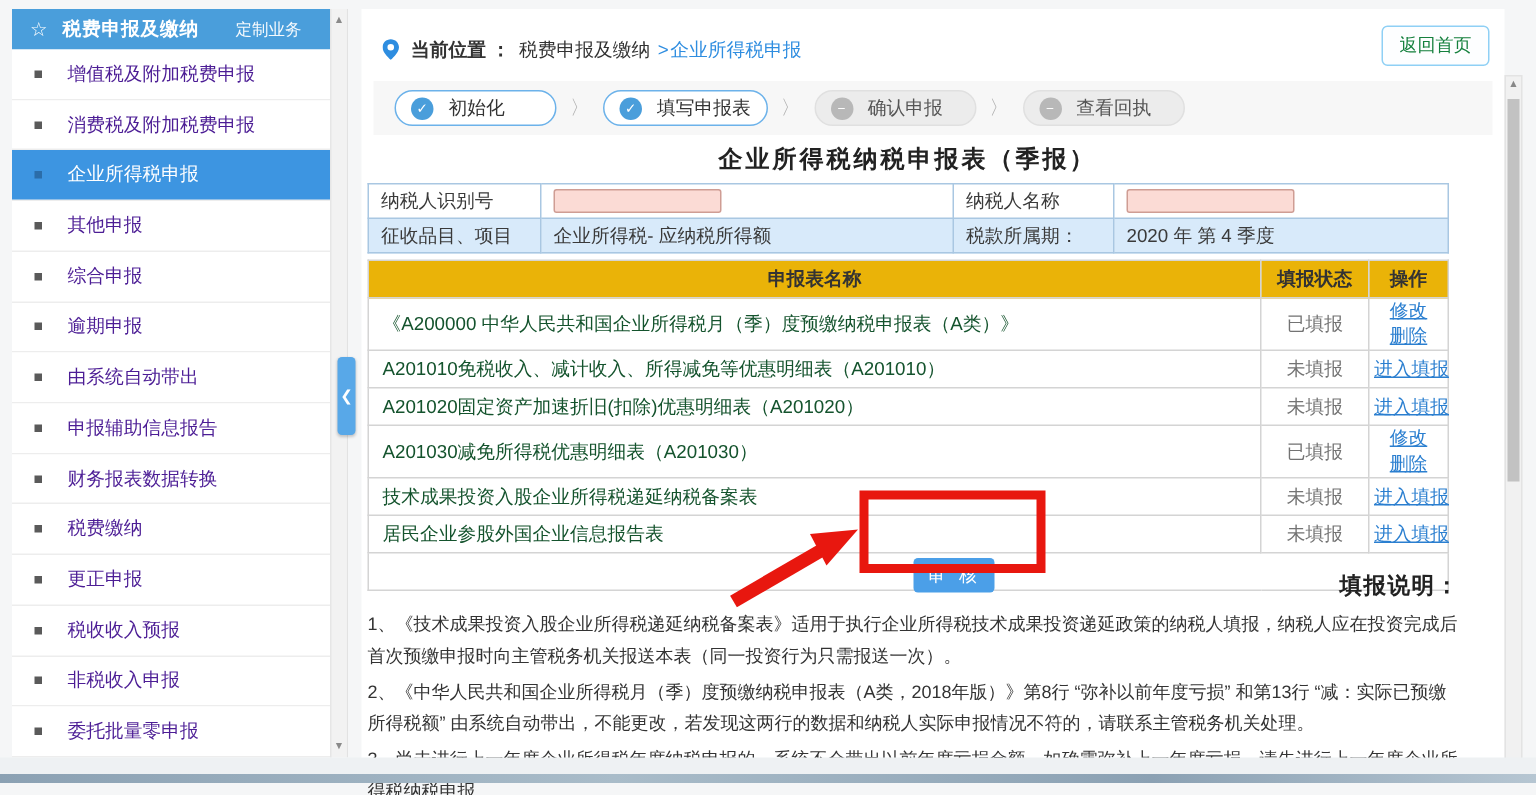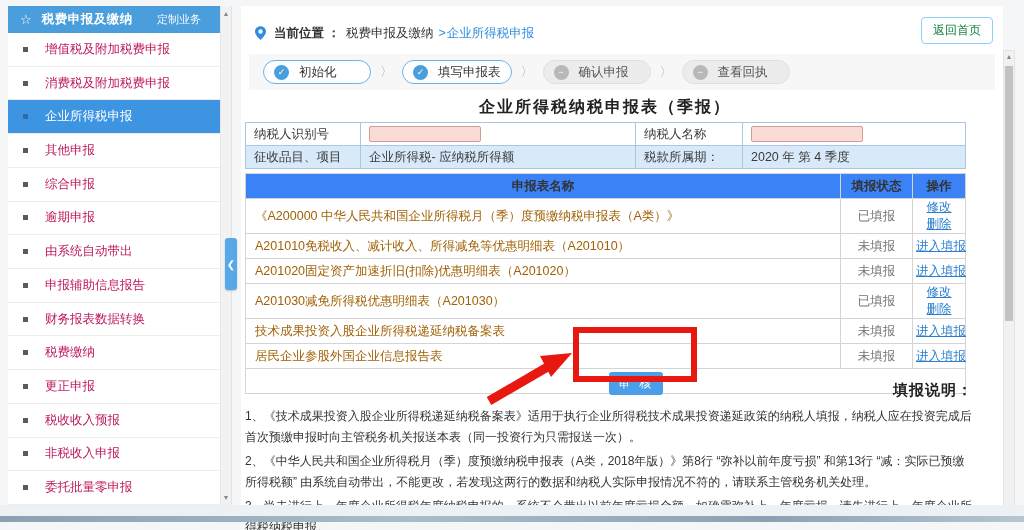--- a/index.html
+++ b/index.html
@@ -15,21 +15,21 @@
   
   .sidebar { position:absolute; left:8px; top:6px; width:224px; height:499px; background:#fff;
     border-right:1px solid #e2e2e2; }
   .sb-header { position:absolute; left:0; top:0; width:213px; height:27px; background:#4a9edb;
     color:#fff; display:flex; align-items:center; font-size:12.5px; }
   .sb-star { margin:0 10px 0 12px; font-size:13px; line-height:1; }
   .sb-title { font-weight:bold; letter-spacing:.5px; flex:1; }
   .sb-custom { font-size:11px; margin-right:20px; opacity:.95; }
   .sb-items { position:absolute; left:0; top:27px; width:213px; bottom:0; display:flex; flex-direction:column; }
   .sb-item { flex:1; display:flex; align-items:center; border-bottom:1px solid #ededed;
-    font-size:12.5px; color:#be185d; cursor:pointer; background:#fff; }
+    font-size:12.5px; color:#4c1d95; cursor:pointer; background:#fff; }
   .sb-item .bullet { width:5px; height:5px; background:#5a5a5a; margin:0 17px 0 15px; flex:none; }
   .sb-item.active { background:#3d95e1; color:#fff; }
   .sb-item.active .bullet { background:#2b6da9; }
   .sb-scroll { position:absolute; right:0; top:0; width:11px; height:100%; background:#f2f2f2;
     border-left:1px solid #e6e6e6; font-size:7px; color:#8a8a8a; }
   .sb-scroll .up { position:absolute; top:4px; left:0; right:0; text-align:center; }
   .sb-scroll .down { position:absolute; bottom:4px; left:0; right:0; text-align:center; }
   .collapse-handle { position:absolute; left:225px; top:238px; width:12px; height:52px;
     background:#58a8e8; border-radius:3px; color:#fff; font-size:10px; display:flex;
     align-items:center; justify-content:center; cursor:pointer; box-shadow:0 1px 2px rgba(0,0,0,.2); }
@@ -61,22 +61,22 @@
   .decl-title { text-align:center; font-size:16px; font-weight:bold; letter-spacing:2px;
     color:#222; height:28px; line-height:26px; }
   table.info { width:720px; border-collapse:collapse; table-layout:fixed; font-size:12.5px; }
   table.info td { border:1px solid #a9c7e2; height:23px; padding:0 0 0 8px; color:#3a3a3a; }
   tr.info-row2 td { background:#d8eafa; }
   .redacted { display:inline-block; width:112px; height:16px; background:#fbdbd5;
     border:1px solid #cf9d94; border-radius:2px; vertical-align:middle; }
   
   table.forms { width:720px; border-collapse:collapse; table-layout:fixed; font-size:12.5px; margin-top:4px; }
   table.forms th, table.forms td { border:1px solid #d4d4d4; height:25px; }
-  table.forms th { background:#3b82f6; font-weight:bold; color:#333; }
-  td.name-cell { padding-left:9px; color:#a16207; }
+  table.forms th { background:#eab308; font-weight:bold; color:#333; }
+  td.name-cell { padding-left:9px; color:#14532d; }
   td.status-cell { text-align:center; color:#737373; }
   td.action-cell { text-align:center; }
   .action-link { color:#2b7fd0; text-decoration:underline; cursor:pointer; margin:0 3px; white-space:nowrap; }
   .button-row td { height:26px; position:relative; }
   .audit-btn { position:absolute; left:363px; top:3px; background:#4b9fe8; color:#fff;
     border:none; border-radius:3px; font-size:12px; padding:3px 9px; letter-spacing:3px; cursor:pointer; }
   
   .notes { position:absolute; left:4px; top:375px; width:728px; }
   .notes-heading { font-size:15px; font-weight:bold; color:#222; margin-bottom:6px; letter-spacing:1px;text-align:right; }
   .note-item { font-size:12px; color:#333; line-height:1.75; margin-bottom:3px; }

